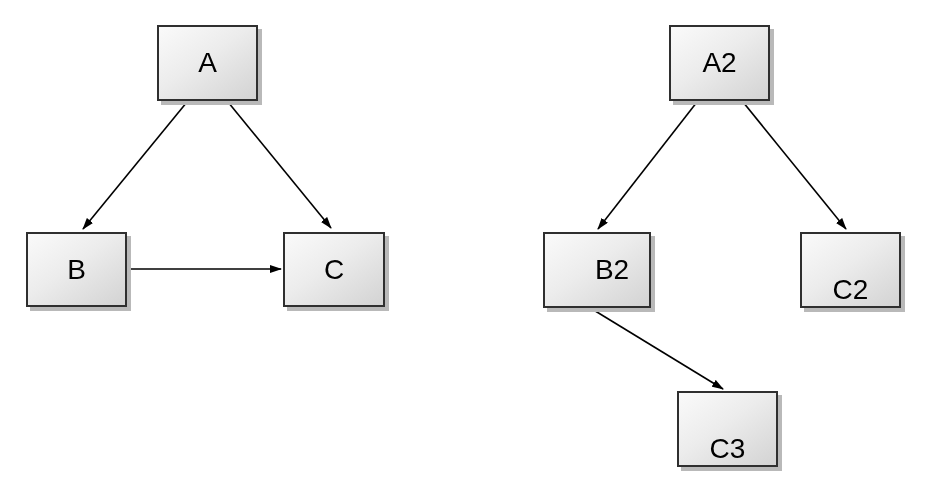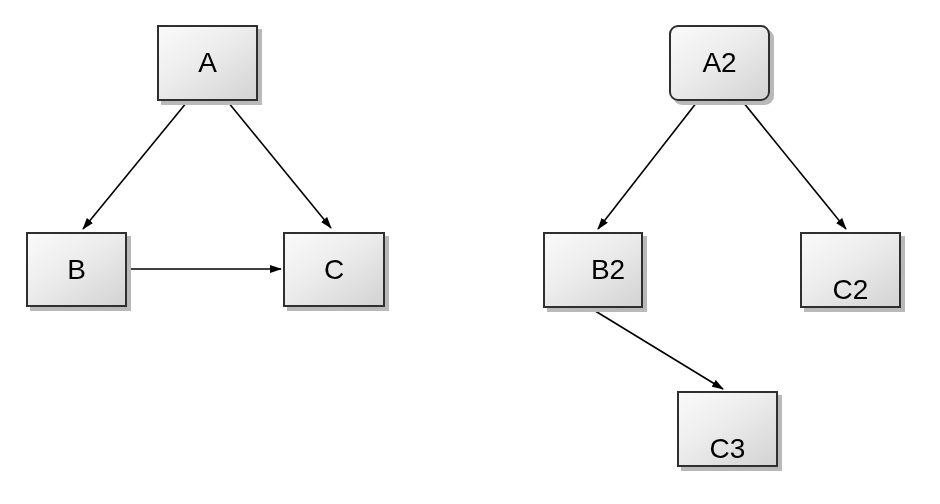--- a/index.html
+++ b/index.html
@@ -65,24 +65,24 @@
   <div class="node" style="left:157px; top:25px; width:101px; height:76px;">
     <span>A</span>
   </div>
   <div class="node" style="left:26px; top:232px; width:101px; height:75px;">
     <span>B</span>
   </div>
   <div class="node" style="left:283px; top:232px; width:102px; height:75px;">
     <span>C</span>
   </div>
 
-  <div class="node" style="left:669px; top:25px; width:101px; height:76px;border-radius:9px;">
+  <div class="node" style="left:669px; top:25px; width:101px; height:76px;">
     <span>A2</span>
   </div>
-  <div class="node" style="left:543px; top:232px; width:100px; height:76px;padding-left:30px;">
+  <div class="node" style="left:543px; top:232px; width:108px; height:76px;padding-left:30px;">
     <span>B2</span>
   </div>
   <div class="node" style="left:800px; top:232px; width:101px; height:76px;align-items:flex-end;">
     <span>C2</span>
   </div>
   <div class="node" style="left:677px; top:391px; width:101px; height:76px;align-items:flex-end;">
     <span>C3</span>
   </div>
 
 </div>

